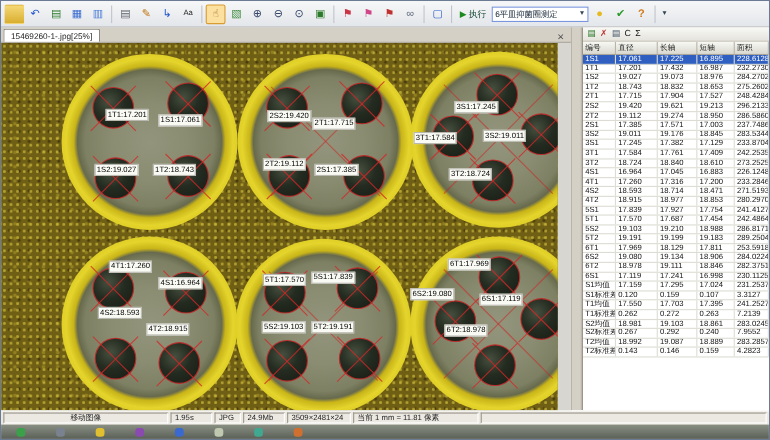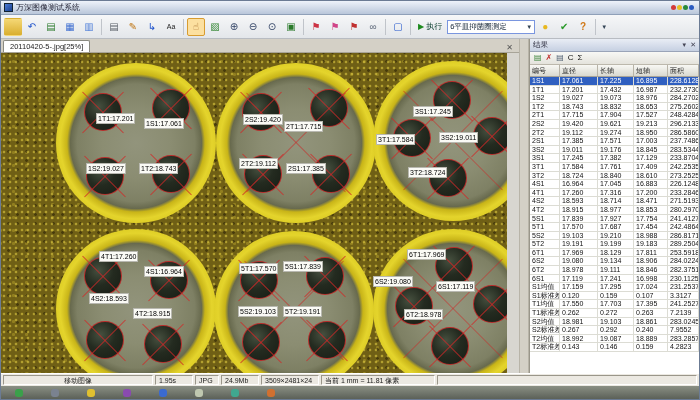--- a/index.html
+++ b/index.html
@@ -100,30 +100,20 @@
   .seg.fill { flex:1 1 auto; }
   .desktop { height:13px; flex:0 0 13px; background:linear-gradient(#8a8f84,#5c6158);
     display:flex; align-items:center; gap:28px; padding:0 14px; }
   .desktop i { width:8px; height:8px; border-radius:3px; display:inline-block; }
 </style>
 </head>
 <body>
 
 <div class="app">
 
-  <div class="titlebar">
-    <span class="appicon"></span>
-    <span class="title-text">万深图像测试系统</span>
-    <span class="brand-logo">
-      <i style="background:#d23a3a"></i>
-        <i style="background:#e8c020"></i>
-        <i style="background:#2a8a3a"></i>
-        <i style="background:#2a5ac0"></i>
-    </span>
-  </div>
 
   <div class="toolbar" id="toolbar">
 
     <div class="tbtn" style="color: rgb(122, 90, 16); background: linear-gradient(rgb(245, 216, 118), rgb(217, 174, 47));"></div>
       <div class="tbtn" style="color: rgb(34, 85, 204);">↶</div>
       <div class="tbtn" style="color: rgb(42, 122, 42);">▤</div>
       <div class="tbtn" style="color: rgb(58, 107, 208);">▦</div>
       <div class="tbtn" style="color: rgb(74, 123, 216);">▥</div>
       <span class="tsep"></span>
       <div class="tbtn" style="color: rgb(90, 96, 104);">▤</div>
@@ -158,21 +148,21 @@
         <div class="tbtn" style="color: rgb(42, 154, 42); font-weight: bold;">✔</div>
         <div class="tbtn" style="color: rgb(208, 120, 24); font-weight: bold;">?</div>
       </span>
     <span class="tsep"></span>
     <div class="tbtn" style="width:10px;font-size:6px;color:#345;">▼</div>
   </div>
 
   <div class="workspace">
     <div class="leftcol">
       <div class="tabstrip">
-        <div class="tab">20110420-5-.jpg[25%]</div>
+        <div class="tab">15469260-1-.jpg[25%]</div>
         <span class="tab-close">✕</span>
       </div>
       <div class="canvas">
         <div class="photo" id="photo">
             <div class="plate" style="left: 55px; top: 10px;">
               <div class="hole" style="left: 28px; top: 30px;">
                 <div class="cl" style="transform: rotate(45deg);"></div>
                 <div class="cl" style="transform: rotate(-45deg);"></div>
               </div>
               <div class="hole" style="left: 96px; top: 26px;">
@@ -309,27 +299,20 @@
               <div class="anno" style="left: 0px; top: 47px;">6S2:19.080</div>
               <div class="anno" style="left: 63px; top: 52px;">6S1:17.119</div>
               <div class="anno" style="left: 31px; top: 80px;">6T2:18.978</div>
             </div>
           </div>
       </div>
     </div>
     <div class="splitter"></div>
 
     <div class="panel">
-      <div class="panel-header">
-        <span>结果</span>
-        <span class="hicons">
-          <span>▾</span>
-          <span>✕</span>
-        </span>
-      </div>
       <div class="panel-tools" id="panel-tools">
           <span class="ptool" style="color: rgb(42, 122, 42);">▤</span>
           <span class="ptool" style="color: rgb(192, 48, 48);">✗</span>
           <span class="ptool" style="color: rgb(69, 86, 106);">▤</span>
           <span class="ptool" style="color: rgb(17, 17, 17);">C</span>
           <span class="ptool" style="color: rgb(17, 17, 17);">Σ</span>
         </div>
       <div class="grid" id="grid">
           <div class="trow head">
             <div class="tcell c0">编号</div>

